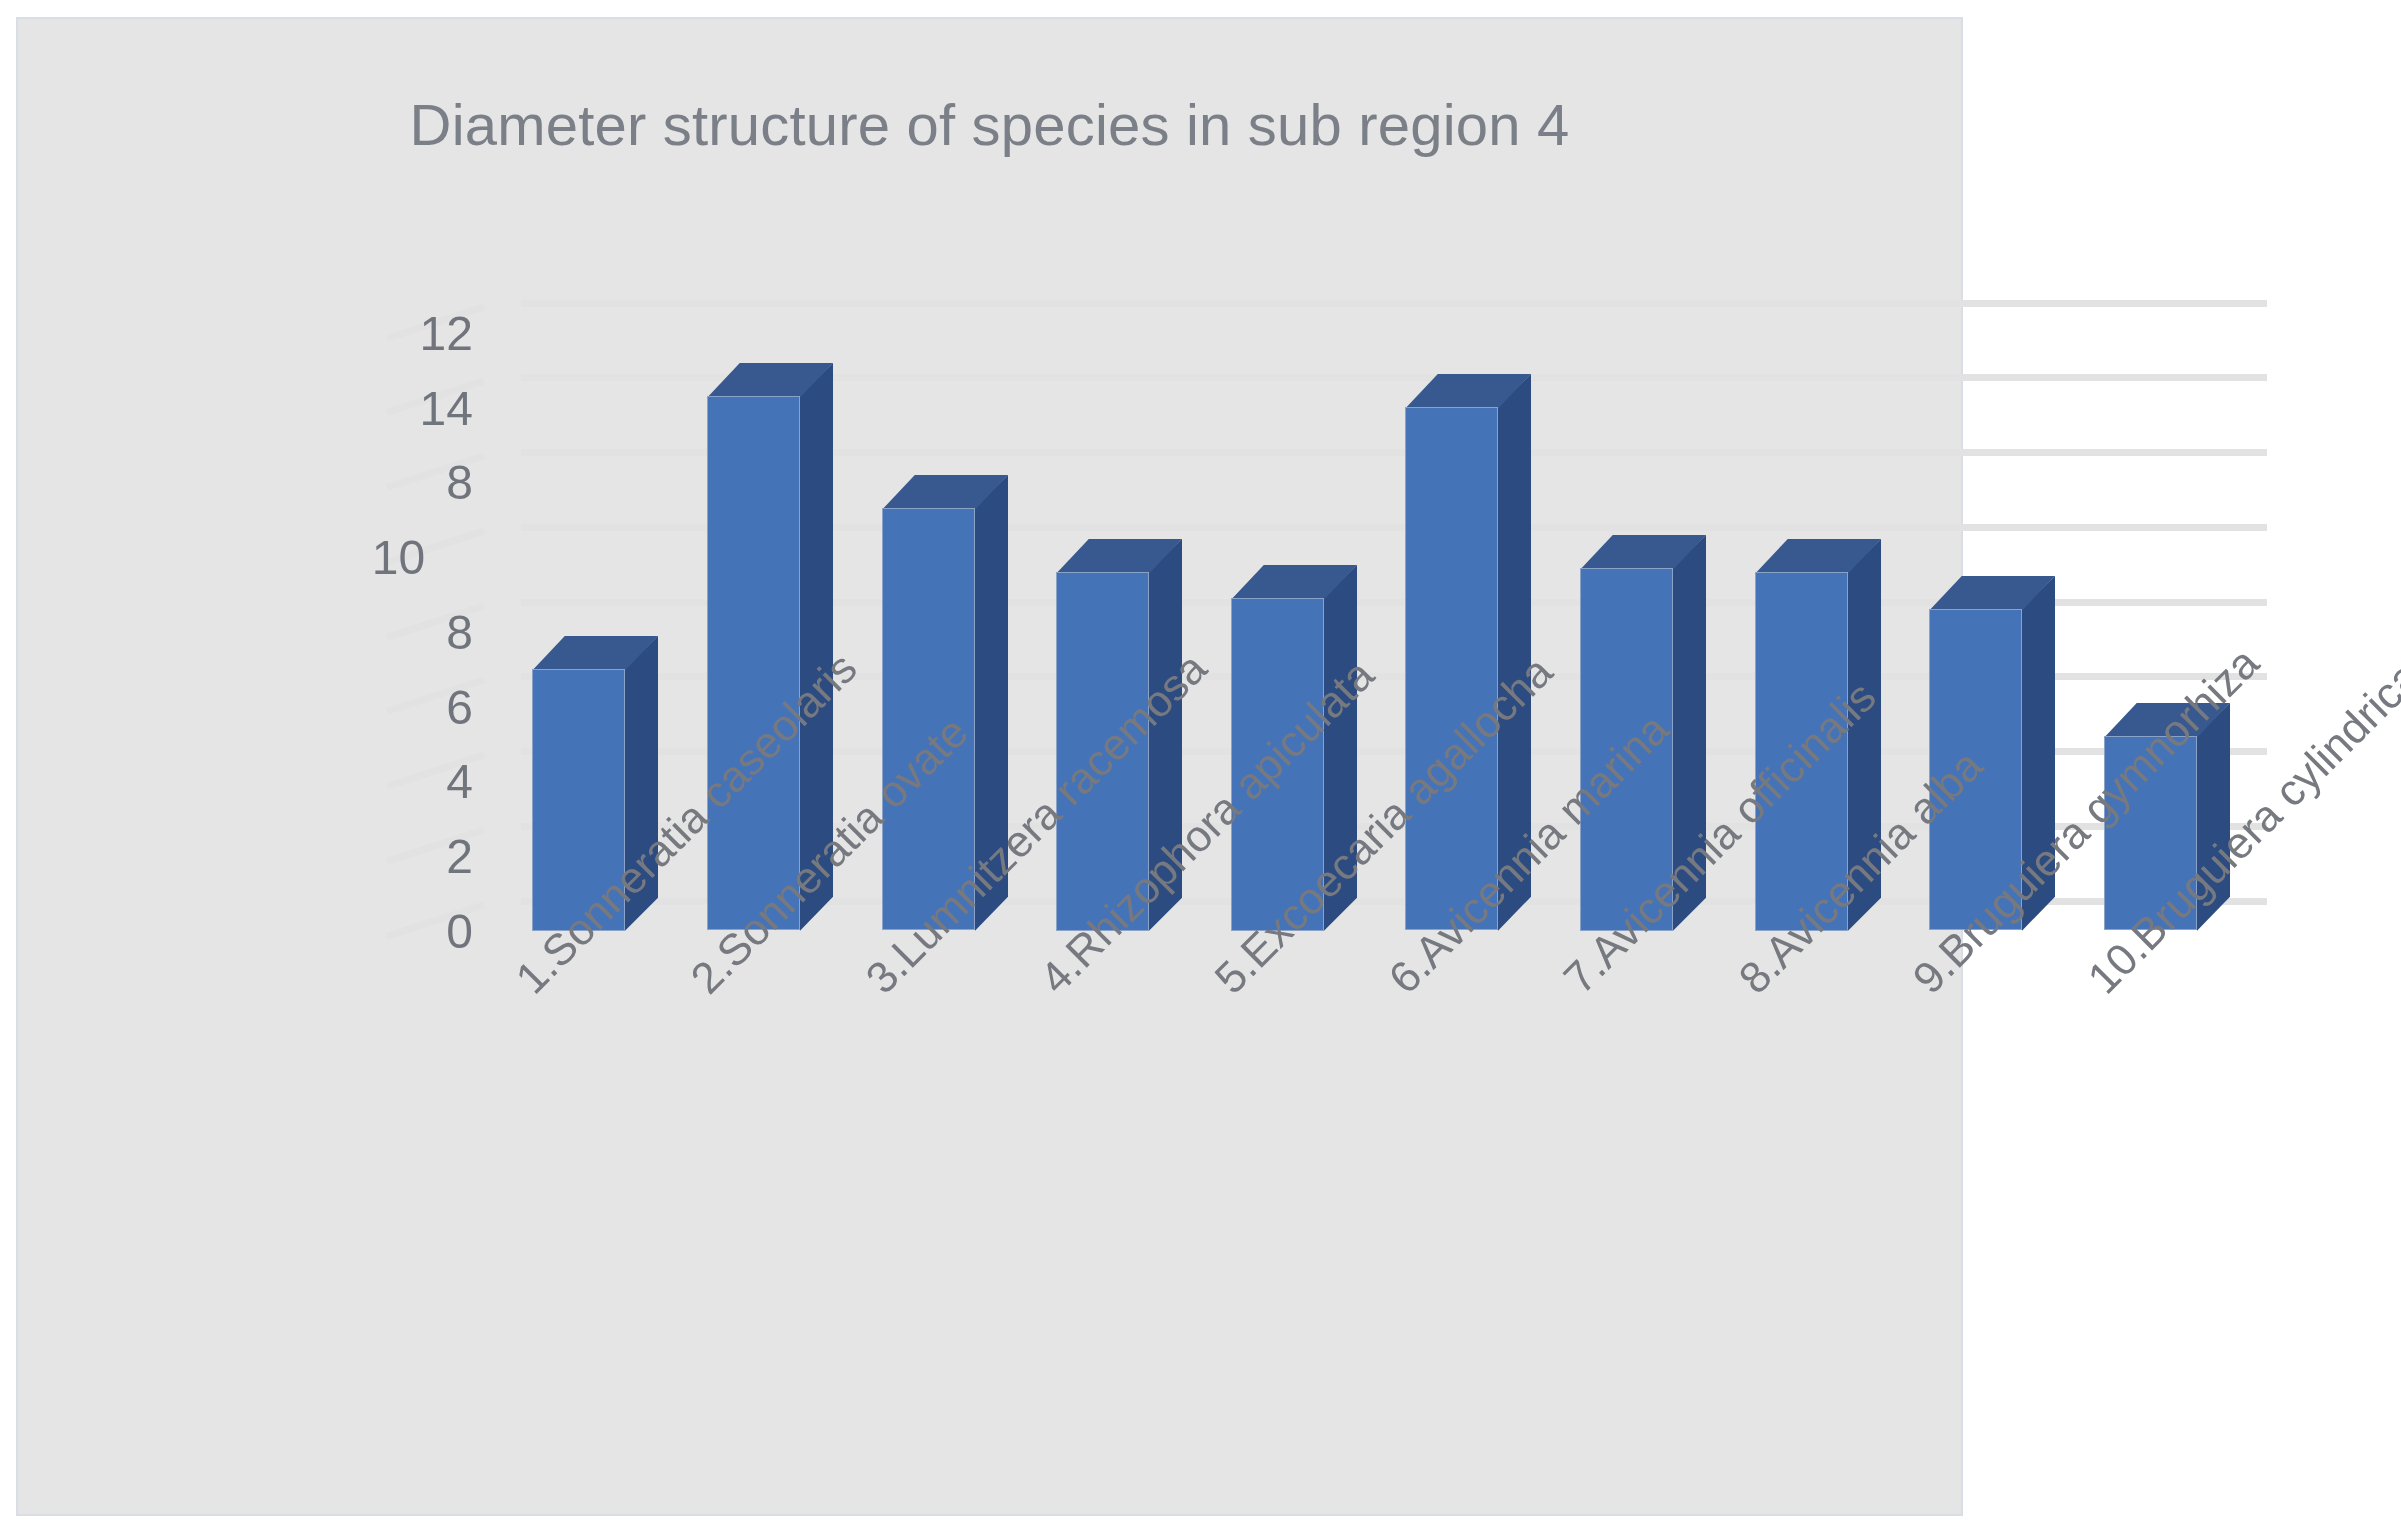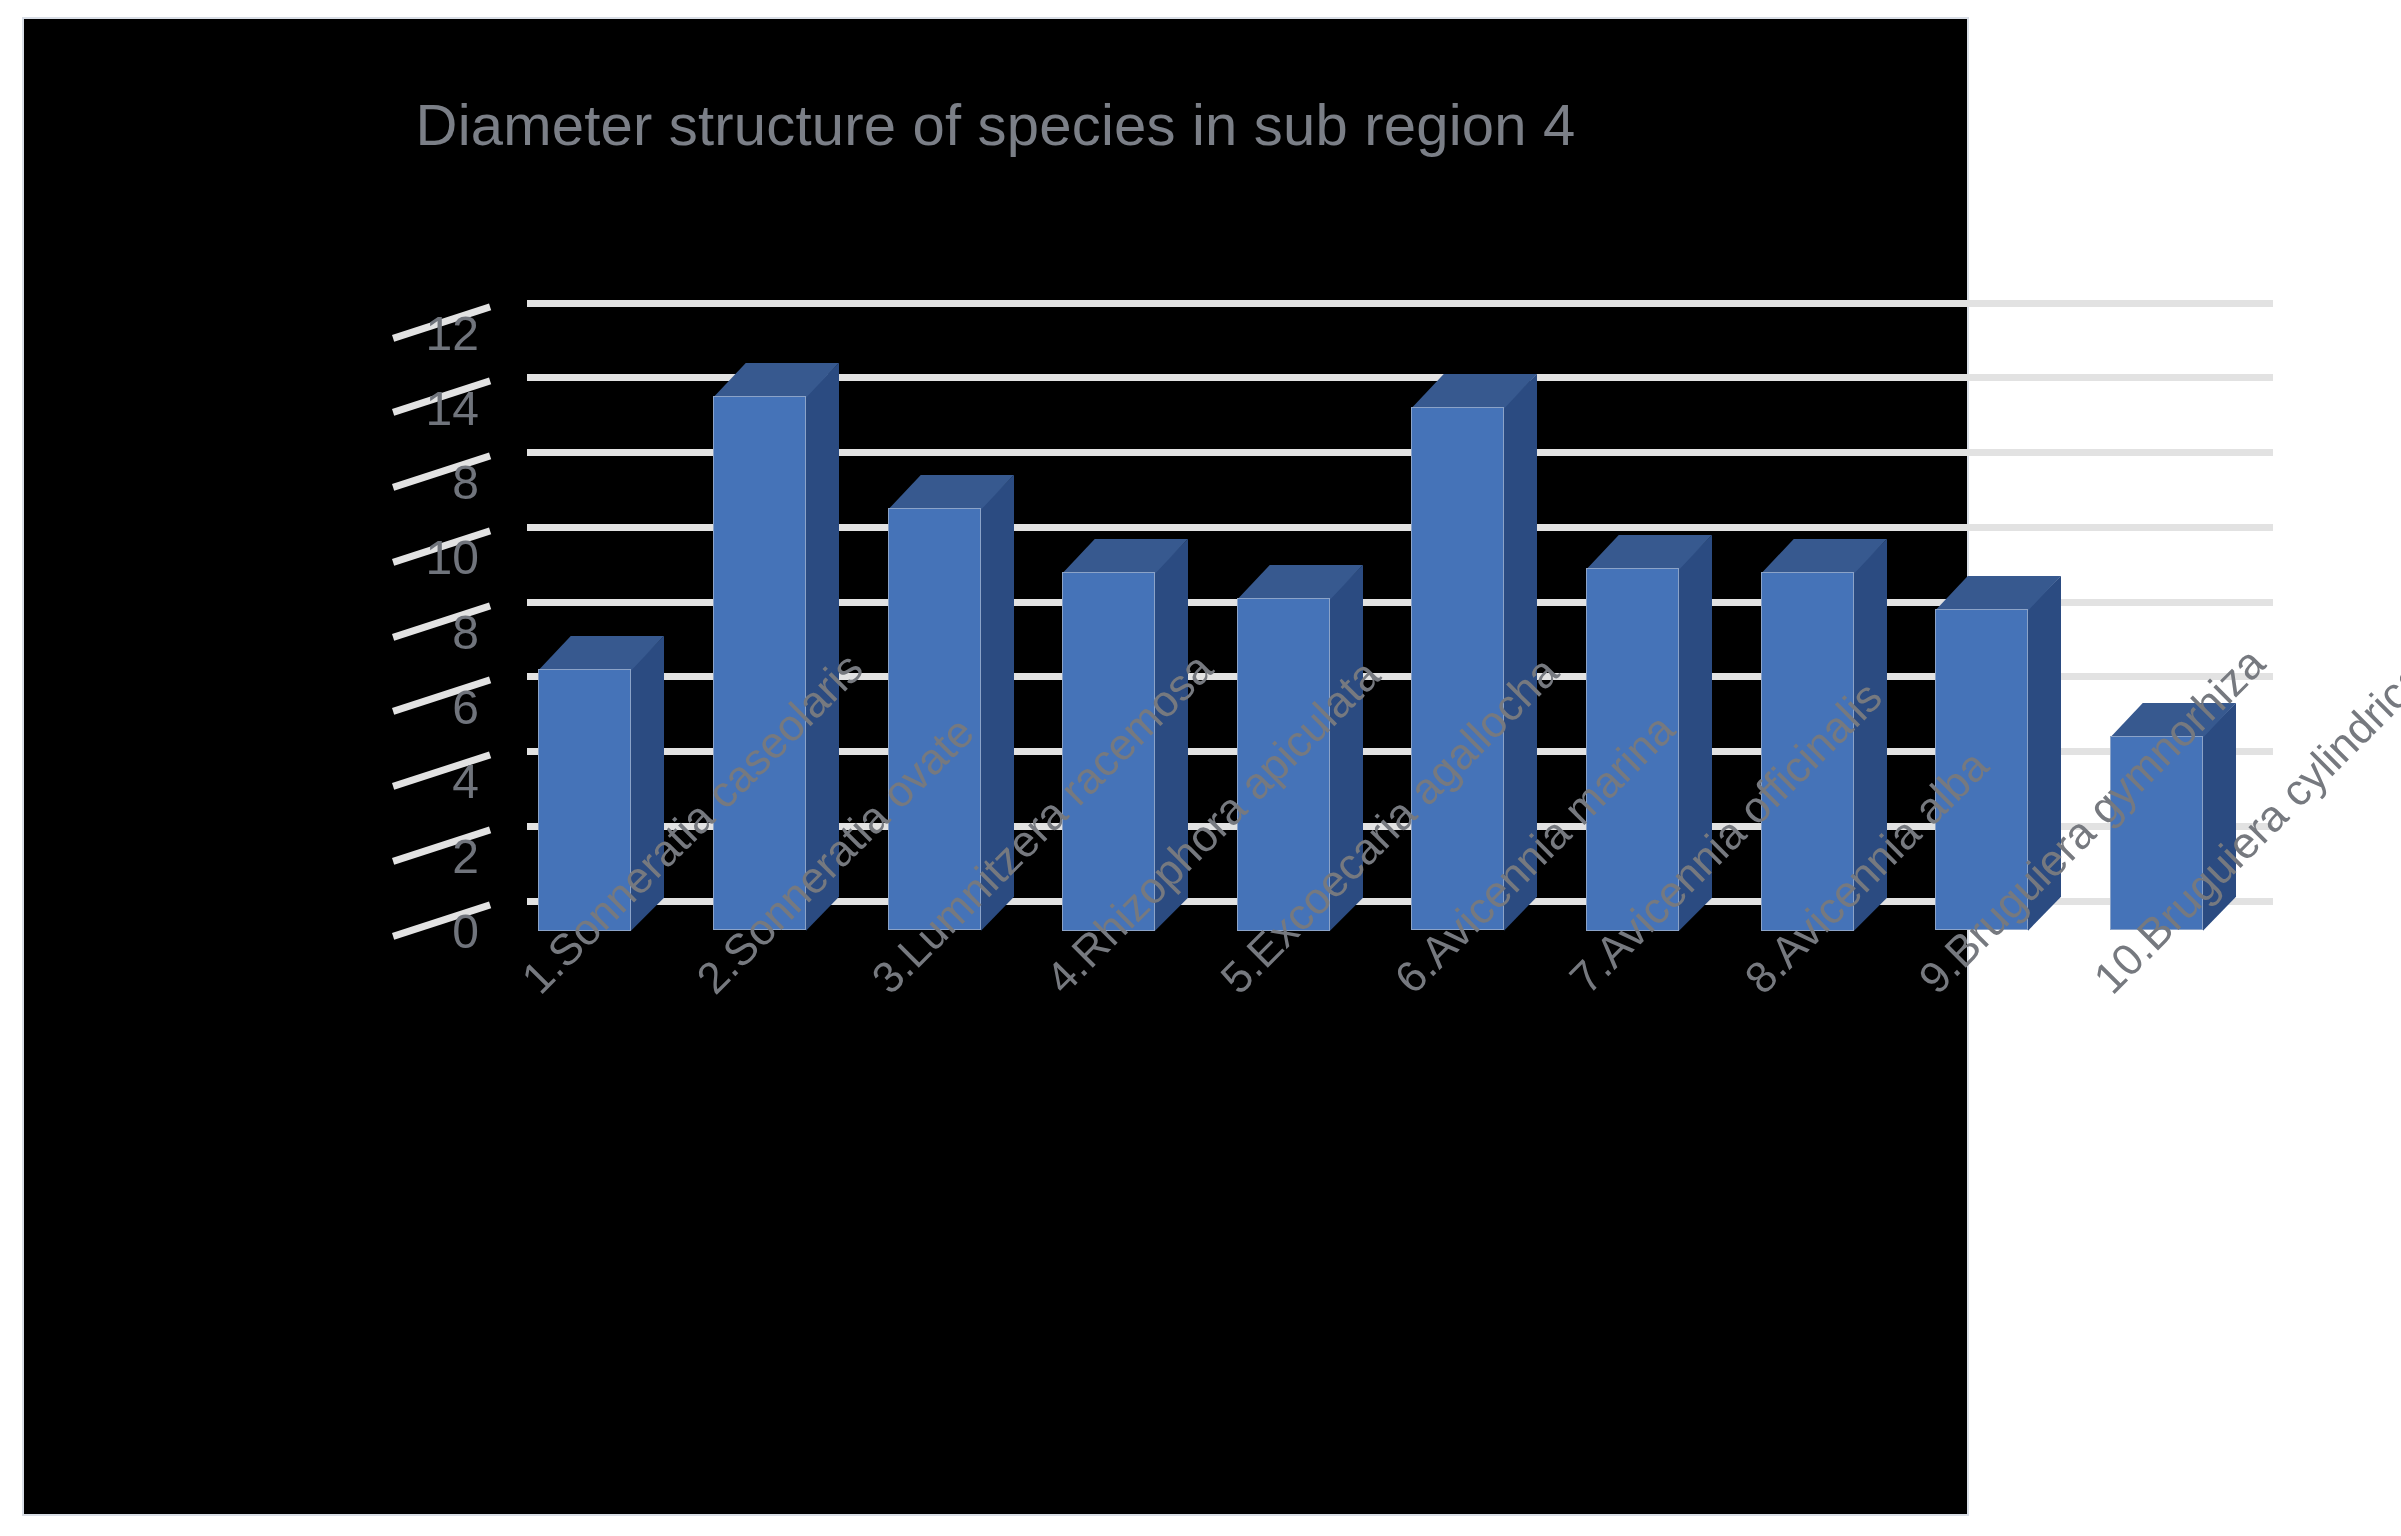--- a/index.html
+++ b/index.html
@@ -9,26 +9,26 @@
   }
   body {
     width: 2401px;
     height: 1537px;
     font-family: "Liberation Sans", sans-serif;
     overflow: hidden;
   }
 
   #chart-frame {
     position: absolute;
-    left: 22px;
+    left: 16px;
     top: 16.7px;
     width: 1947px;
     height: 1499px;
     border: 2.8px solid #d9dee6;
-    background: #000000;
+    background: #e5e5e5;
     box-sizing: border-box;
   }
 
   #chart-title {
     position: absolute;
     left: 0;
     top: 72px;
     width: 100%;
     text-align: center;
     font-size: 58px;
@@ -166,21 +166,21 @@
           <div class="grid-slope" style="left: 381px; top: 35px; width: 102px; transform: rotate(-18deg);"></div>
           <div class="grid-flat" style="left: 503px; top: 1.9px; width: 1746px;"></div>
         </div>
       </div>
     <div id="yaxis-labels">
         <div class="ytick" style="top: 912px;">0</div>
         <div class="ytick" style="top: 837px;">2</div>
         <div class="ytick" style="top: 762px;">4</div>
         <div class="ytick" style="top: 688px;">6</div>
         <div class="ytick" style="top: 613px;">8</div>
-        <div class="ytick" style="top: 538px;">10</div>
+        <div class="ytick" style="top: 538px; text-align: center;">10</div>
         <div class="ytick" style="top: 463px;">8</div>
         <div class="ytick" style="top: 389px;">14</div>
         <div class="ytick" style="top: 314px;">12</div>
       </div>
     <div id="bars-layer">
         <div class="bar" style="left: 514px; top: 617px; width: 126px; height: 295px;">
           <div style="position: absolute; left: 93px; top: 0px; width: 33px; height: 295px; background: rgb(43, 75, 129); clip-path: polygon(0px 33px, 100% 0px, 100% 262px, 0px 100%);"></div>
           <div style="position: absolute; left: 0px; top: 0px; width: 126px; height: 35px; background: rgb(55, 89, 143); clip-path: polygon(33px 0px, 100% 0px, 93px 100%, 0px 100%);"></div>
           <div class="bar-front" style="position: absolute; left: 0px; top: 33px; width: 93px; height: 262px; background: rgb(69, 115, 184);"></div>
         </div>

